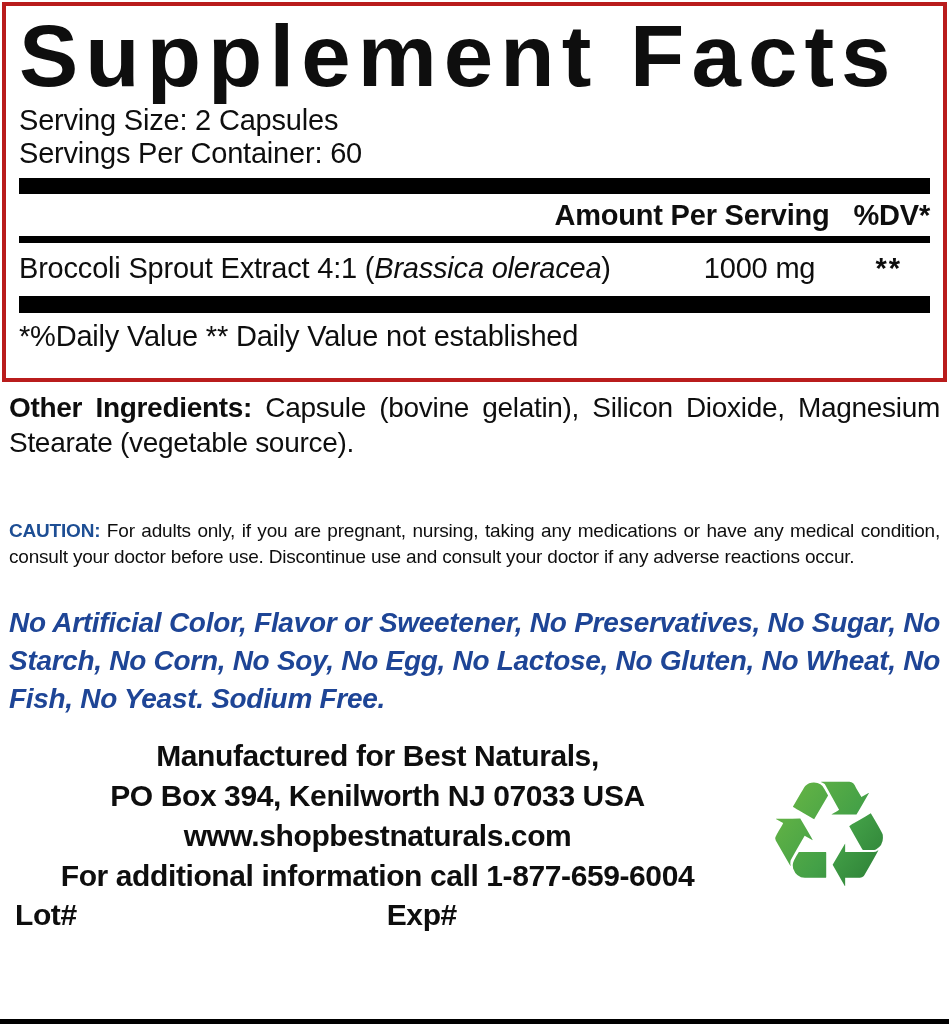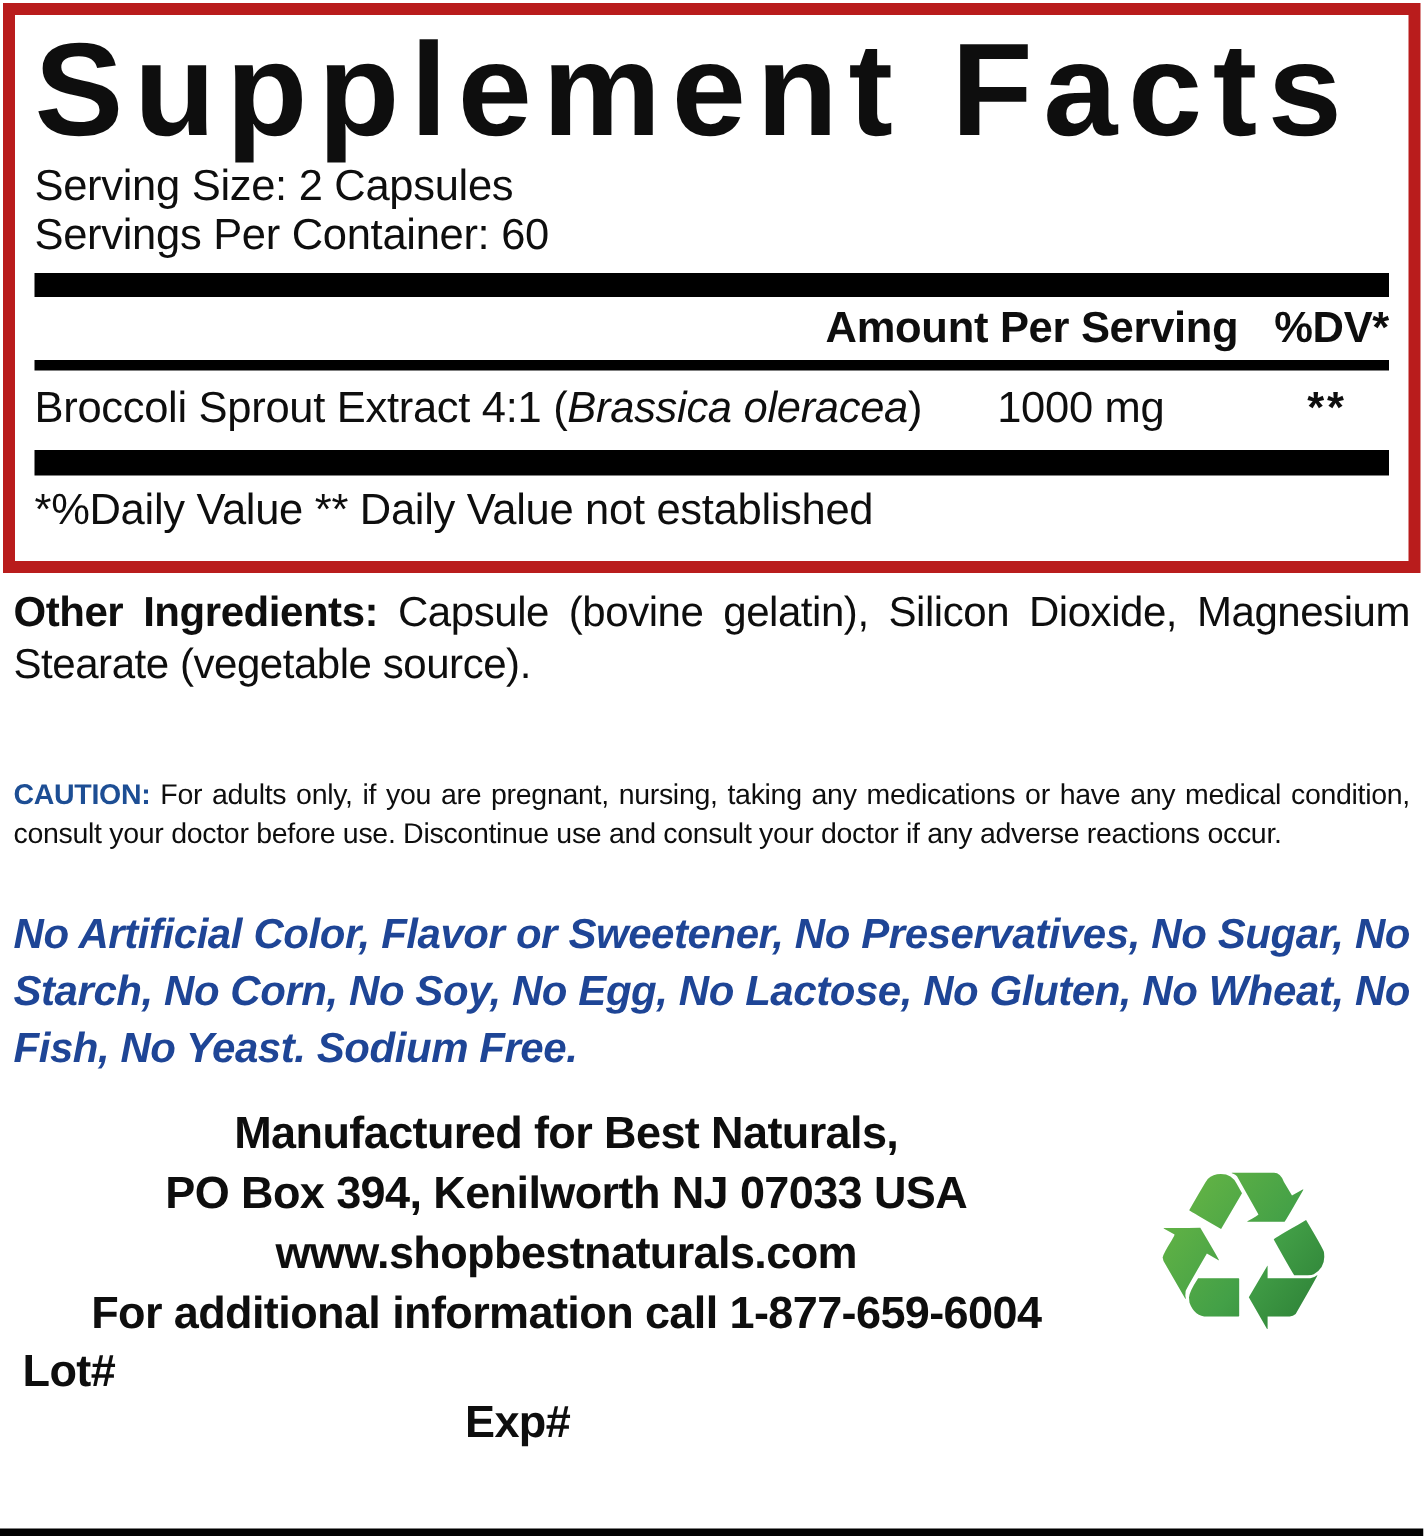--- a/index.html
+++ b/index.html
@@ -10,21 +10,21 @@
     color: #0e0e0e;
     font-family: "Liberation Sans", sans-serif;
     overflow: hidden;
   }
 
   
   .facts-box {
     position: relative;
     margin: 2px 2px 0 2px;
     height: 380px;
-    border: 8px solid #b91c1c;
+    border: 4px solid #b91c1c;
     padding: 0 13px;
     background: #fff;
     overflow: hidden;
   }
   .sf-title {
     font-size: 88px;
     font-weight: bold;
     letter-spacing: 7px;
     line-height: 0.95;
     margin-top: 8px;
@@ -49,20 +49,21 @@
     padding: 5px 0 4px 0;
     letter-spacing: -0.2px;
   }
   .amount-header .dvh { margin-left: 16px; }
   .nutrient-row {
     display: flex;
     align-items: flex-end;
     font-size: 29px;
     padding-top: 9px;
     letter-spacing: -0.2px;
+    gap: 43px;
   }
   .n-amt { margin-left: 50px; }
   .n-dv  { margin-left: auto; padding-right: 28px; font-weight: bold; letter-spacing: 2px; }
   .nutrient-note {
     font-size: 29px;
     padding: 6px 0 0 26px;
     letter-spacing: -0.2px;
   }
   .sf-footnote {
     font-size: 29px;
@@ -107,21 +108,20 @@
     font-size: 30px;
     line-height: 1.33;
     letter-spacing: -0.4px;
   }
   .lot-exp {
     display: flex;
     font-weight: bold;
     font-size: 30px;
     margin-top: 3px;
     letter-spacing: -0.4px;
-    flex-direction: column;
   }
   .lot { margin-left: 15px; }
   .exp { margin-left: 310px; }
   .recycle-wrap {
     position: absolute;
     right: 32px;
     top: 22px;
     width: 175px;
     height: 155px;
   }

